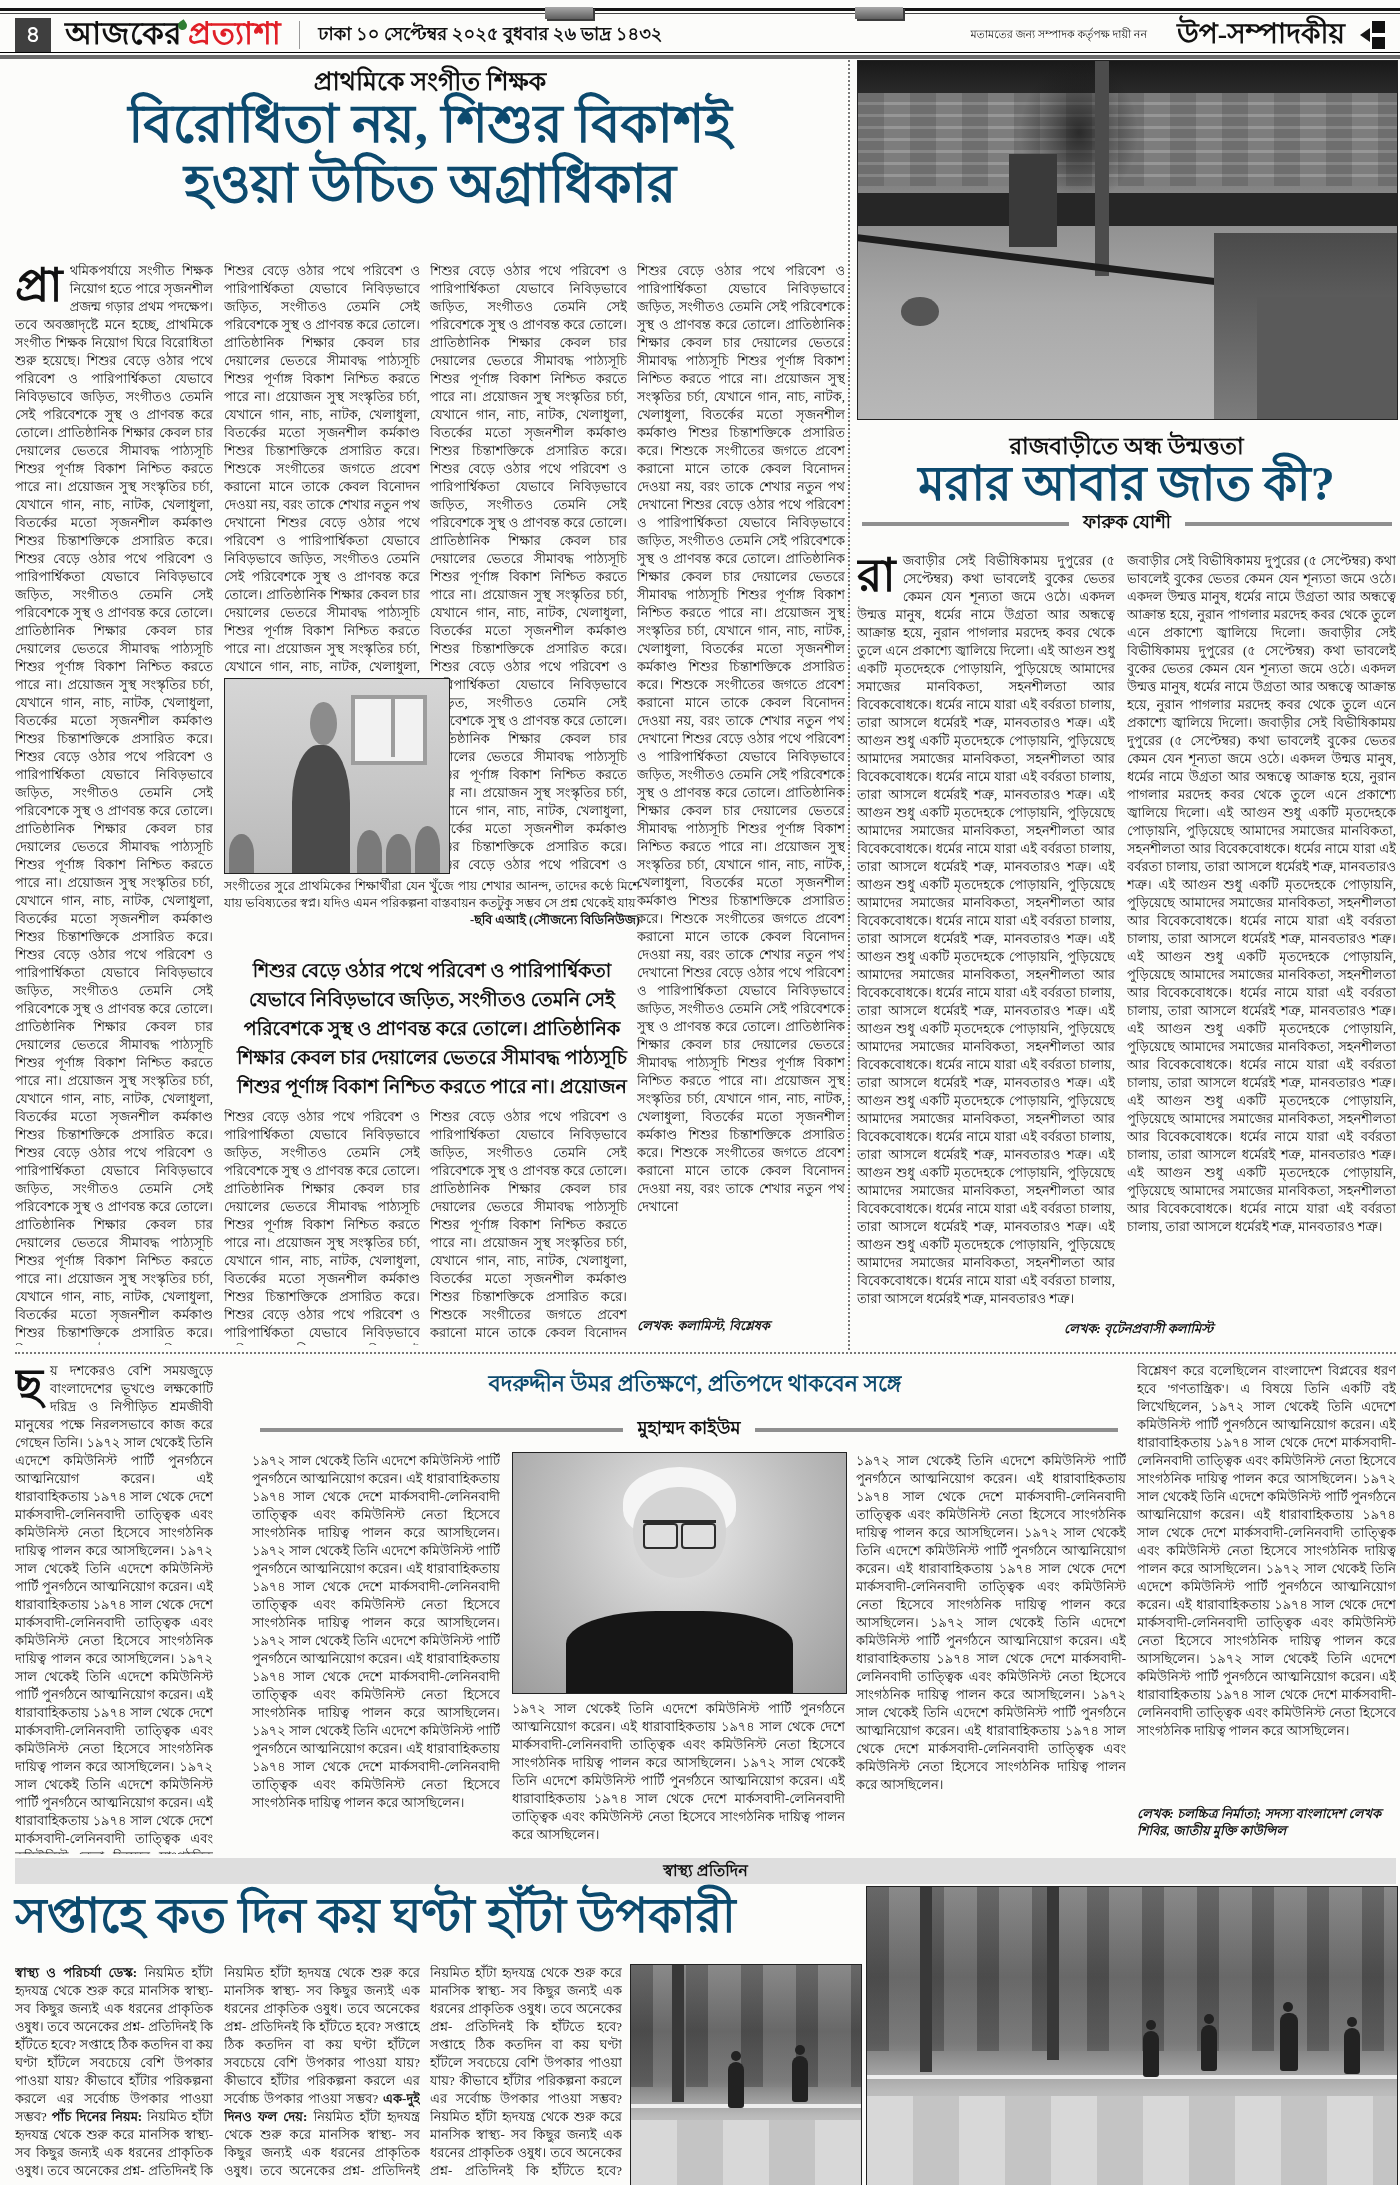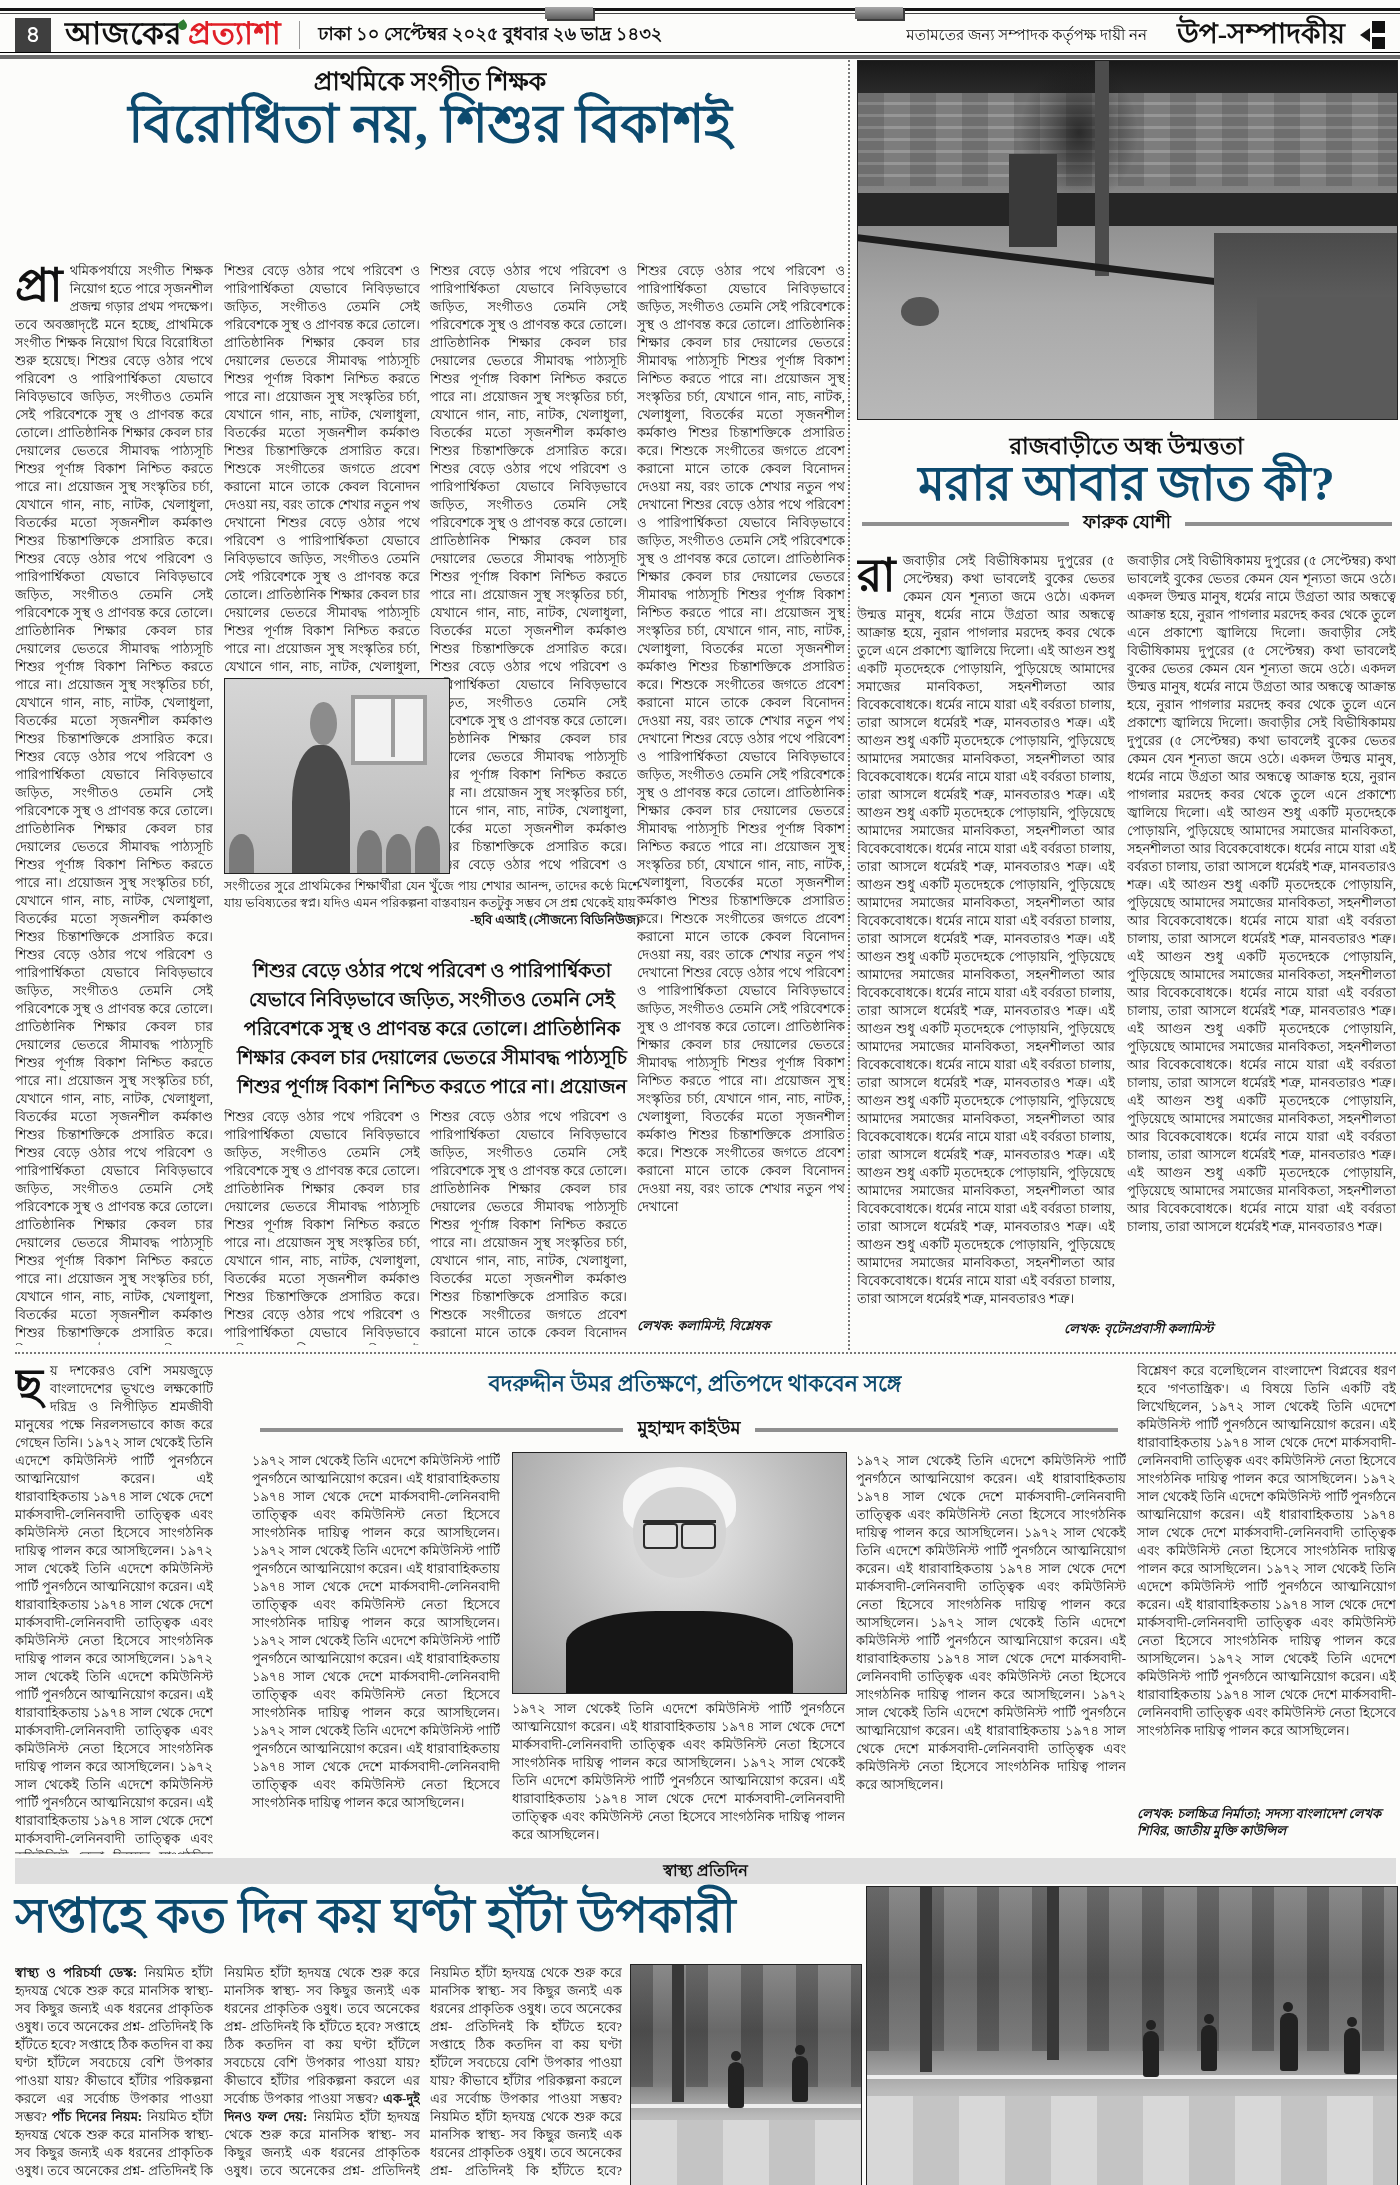--- a/index.html
+++ b/index.html
@@ -11,21 +11,21 @@
   .header{position:absolute;top:17px;left:15px;right:15px;height:36px;display:flex;align-items:center;}
   .pageno{width:36px;height:34px;background:#3f3f3f;color:#fff;font-size:23px;font-weight:bold;
           display:flex;align-items:center;justify-content:center;}
   .masthead{margin-left:14px;font-size:31px;font-weight:bold;letter-spacing:.5px;white-space:nowrap;}
   .masthead .red{color:#e01f26;position:relative;}
   .leaf{display:inline-block;width:9px;height:9px;background:#2e7d32;border-radius:60% 0 60% 60%;
         transform:rotate(-35deg);margin:0 1px 14px -4px;}
   .hsep{width:1px;height:28px;background:#9a9a9a;margin:0 18px;}
   .dateline{font-size:18px;font-weight:600;white-space:nowrap;}
   .hspace{flex:1;}
-  .disclaimer{font-size:15px;margin-right:30px;white-space:nowrap;}
+  .disclaimer{font-size:11px;margin-right:30px;white-space:nowrap;}
   .sectiontitle{font-size:28px;font-weight:bold;white-space:nowrap;margin-right:8px;}
   .flagicon{display:flex;align-items:center;}
   .flagicon .tri{width:0;height:0;border:7px solid transparent;border-right:10px solid #161616;margin-right:2px;}
   .flagicon .blk{width:13px;height:28px;background:linear-gradient(#111 0 42%,#fff 42% 56%,#111 56% 100%);}
   .hdrule1{position:absolute;top:52px;left:0;width:100%;height:1px;background:#000;}
   .hdrule2{position:absolute;top:55px;left:0;width:100%;height:4px;background:#6a6a6a;}
   
   .kicker{position:absolute;text-align:center;font-weight:bold;}
   .headline{position:absolute;text-align:center;font-weight:bold;color:#0c4a6e;}
   .bylinerow{position:absolute;display:flex;align-items:center;}
@@ -113,20 +113,21 @@
         <span class="tri"></span>
         <span class="blk"></span>
       </div>
   </div>
   <div class="hdrule1"></div>
   <div class="hdrule2"></div>
 
   <div class="kicker" style="top:62px;left:15px;width:830px;font-size:25px;">প্রাথমিকে সংগীত শিক্ষক</div>
   <div class="headline" style="top:94px;left:15px;width:830px;font-size:53px;line-height:60px;">
     <div>বিরোধিতা নয়, শিশুর বিকাশই</div>
+    <div>হওয়া উচিত অগ্রাধিকার</div>
   </div>
 
   <div class="col" style="top:262px;left:15px;width:198px;height:1083px;">
     <p><span class="dc">প্রা</span><span>থমিকপর্যায়ে সংগীত শিক্ষক নিয়োগ হতে পারে সৃজনশীল প্রজন্ম গড়ার প্রথম পদক্ষেপ। তবে অবজ্ঞাদৃষ্টে মনে হচ্ছে, প্রাথমিকে সংগীত শিক্ষক নিয়োগ ঘিরে বিরোধিতা শুরু হয়েছে।</span> <span>শিশুর বেড়ে ওঠার পথে পরিবেশ ও পারিপার্শ্বিকতা যেভাবে নিবিড়ভাবে জড়িত, সংগীতও তেমনি সেই পরিবেশকে সুস্থ ও প্রাণবন্ত করে তোলে। প্রাতিষ্ঠানিক শিক্ষার কেবল চার দেয়ালের ভেতরে সীমাবদ্ধ পাঠ্যসূচি শিশুর পূর্ণাঙ্গ বিকাশ নিশ্চিত করতে পারে না। প্রয়োজন সুস্থ সংস্কৃতির চর্চা, যেখানে গান, নাচ, নাটক, খেলাধুলা, বিতর্কের মতো সৃজনশীল কর্মকাণ্ড শিশুর চিন্তাশক্তিকে প্রসারিত করে। শিশুর বেড়ে ওঠার পথে পরিবেশ ও পারিপার্শ্বিকতা যেভাবে নিবিড়ভাবে জড়িত, সংগীতও তেমনি সেই পরিবেশকে সুস্থ ও প্রাণবন্ত করে তোলে। প্রাতিষ্ঠানিক শিক্ষার কেবল চার দেয়ালের ভেতরে সীমাবদ্ধ পাঠ্যসূচি শিশুর পূর্ণাঙ্গ বিকাশ নিশ্চিত করতে পারে না। প্রয়োজন সুস্থ সংস্কৃতির চর্চা, যেখানে গান, নাচ, নাটক, খেলাধুলা, বিতর্কের মতো সৃজনশীল কর্মকাণ্ড শিশুর চিন্তাশক্তিকে প্রসারিত করে। শিশুর বেড়ে ওঠার পথে পরিবেশ ও পারিপার্শ্বিকতা যেভাবে নিবিড়ভাবে জড়িত, সংগীতও তেমনি সেই পরিবেশকে সুস্থ ও প্রাণবন্ত করে তোলে। প্রাতিষ্ঠানিক শিক্ষার কেবল চার দেয়ালের ভেতরে সীমাবদ্ধ পাঠ্যসূচি শিশুর পূর্ণাঙ্গ বিকাশ নিশ্চিত করতে পারে না। প্রয়োজন সুস্থ সংস্কৃতির চর্চা, যেখানে গান, নাচ, নাটক, খেলাধুলা, বিতর্কের মতো সৃজনশীল কর্মকাণ্ড শিশুর চিন্তাশক্তিকে প্রসারিত করে। শিশুর বেড়ে ওঠার পথে পরিবেশ ও পারিপার্শ্বিকতা যেভাবে নিবিড়ভাবে জড়িত, সংগীতও তেমনি সেই পরিবেশকে সুস্থ ও প্রাণবন্ত করে তোলে। প্রাতিষ্ঠানিক শিক্ষার কেবল চার দেয়ালের ভেতরে সীমাবদ্ধ পাঠ্যসূচি শিশুর পূর্ণাঙ্গ বিকাশ নিশ্চিত করতে পারে না। প্রয়োজন সুস্থ সংস্কৃতির চর্চা, যেখানে গান, নাচ, নাটক, খেলাধুলা, বিতর্কের মতো সৃজনশীল কর্মকাণ্ড শিশুর চিন্তাশক্তিকে প্রসারিত করে। শিশুর বেড়ে ওঠার পথে পরিবেশ ও পারিপার্শ্বিকতা যেভাবে নিবিড়ভাবে জড়িত, সংগীতও তেমনি সেই পরিবেশকে সুস্থ ও প্রাণবন্ত করে তোলে। প্রাতিষ্ঠানিক শিক্ষার কেবল চার দেয়ালের ভেতরে সীমাবদ্ধ পাঠ্যসূচি শিশুর পূর্ণাঙ্গ বিকাশ নিশ্চিত করতে পারে না। প্রয়োজন সুস্থ সংস্কৃতির চর্চা, যেখানে গান, নাচ, নাটক, খেলাধুলা, বিতর্কের মতো সৃজনশীল কর্মকাণ্ড শিশুর চিন্তাশক্তিকে প্রসারিত করে। শিশুর বেড়ে ওঠার পথে পরিবেশ ও পারিপার্শ্বিকতা যেভাবে নিবিড়ভাবে জড়িত, সংগীতও তেমনি সেই পরিবেশকে সুস্থ ও প্রাণবন্ত করে তোলে। প্রাতিষ্ঠানিক শিক্ষার কেবল চার দেয়ালের ভেতরে সীমাবদ্ধ পাঠ্যসূচি শিশুর পূর্ণাঙ্গ বিকাশ নিশ্চিত করতে পারে না। প্রয়োজন সুস্থ সংস্কৃতির চর্চা, যেখানে গান, নাচ, নাটক, খেলাধুলা, বিতর্কের মতো সৃজনশীল কর্মকাণ্ড শিশুর চিন্তাশক্তিকে প্রসারিত করে।</span></p>
   </div>
   <div class="col" style="top:262px;left:224px;width:196px;height:414px;">
     <p><span>শিশুর বেড়ে ওঠার পথে পরিবেশ ও পারিপার্শ্বিকতা যেভাবে নিবিড়ভাবে জড়িত, সংগীতও তেমনি সেই পরিবেশকে সুস্থ ও প্রাণবন্ত করে তোলে। প্রাতিষ্ঠানিক শিক্ষার কেবল চার দেয়ালের ভেতরে সীমাবদ্ধ পাঠ্যসূচি শিশুর পূর্ণাঙ্গ বিকাশ নিশ্চিত করতে পারে না। প্রয়োজন সুস্থ সংস্কৃতির চর্চা, যেখানে গান, নাচ, নাটক, খেলাধুলা, বিতর্কের মতো সৃজনশীল কর্মকাণ্ড শিশুর চিন্তাশক্তিকে প্রসারিত করে। শিশুকে সংগীতের জগতে প্রবেশ করানো মানে তাকে কেবল বিনোদন দেওয়া নয়, বরং তাকে শেখার নতুন পথ দেখানো শিশুর বেড়ে ওঠার পথে পরিবেশ ও পারিপার্শ্বিকতা যেভাবে নিবিড়ভাবে জড়িত, সংগীতও তেমনি সেই পরিবেশকে সুস্থ ও প্রাণবন্ত করে তোলে। প্রাতিষ্ঠানিক শিক্ষার কেবল চার দেয়ালের ভেতরে সীমাবদ্ধ পাঠ্যসূচি শিশুর পূর্ণাঙ্গ বিকাশ নিশ্চিত করতে পারে না। প্রয়োজন সুস্থ সংস্কৃতির চর্চা, যেখানে গান, নাচ, নাটক, খেলাধুলা, বিতর্কের মতো সৃজনশীল কর্মকাণ্ড শিশুর চিন্তাশক্তিকে প্রসারিত করে। শিশুকে সংগীতের জগতে প্রবেশ করানো মানে তাকে কেবল বিনোদন দেওয়া নয়, বরং তাকে শেখার নতুন পথ দেখানো শিশুর বেড়ে ওঠার পথে পরিবেশ ও পারিপার্শ্বিকতা যেভাবে নিবিড়ভাবে জড়িত, সংগীতও তেমনি সেই পরিবেশকে সুস্থ ও প্রাণবন্ত করে তোলে। প্রাতিষ্ঠানিক শিক্ষার কেবল চার দেয়ালের ভেতরে সীমাবদ্ধ পাঠ্যসূচি শিশুর পূর্ণাঙ্গ বিকাশ নিশ্চিত করতে পারে না। প্রয়োজন সুস্থ সংস্কৃতির চর্চা, যেখানে গান, নাচ, নাটক, খেলাধুলা, বিতর্কের মতো সৃজনশীল কর্মকাণ্ড শিশুর চিন্তাশক্তিকে প্রসারিত করে। শিশুকে সংগীতের জগতে প্রবেশ করানো মানে তাকে কেবল বিনোদন দেওয়া নয়, বরং তাকে শেখার নতুন পথ দেখানো</span></p>
   </div>
   <div class="col" style="top:262px;left:430px;width:197px;height:610px;">
     <p><span>শিশুর বেড়ে ওঠার পথে পরিবেশ ও পারিপার্শ্বিকতা যেভাবে নিবিড়ভাবে জড়িত, সংগীতও তেমনি সেই পরিবেশকে সুস্থ ও প্রাণবন্ত করে তোলে। প্রাতিষ্ঠানিক শিক্ষার কেবল চার দেয়ালের ভেতরে সীমাবদ্ধ পাঠ্যসূচি শিশুর পূর্ণাঙ্গ বিকাশ নিশ্চিত করতে পারে না। প্রয়োজন সুস্থ সংস্কৃতির চর্চা, যেখানে গান, নাচ, নাটক, খেলাধুলা, বিতর্কের মতো সৃজনশীল কর্মকাণ্ড শিশুর চিন্তাশক্তিকে প্রসারিত করে। শিশুর বেড়ে ওঠার পথে পরিবেশ ও পারিপার্শ্বিকতা যেভাবে নিবিড়ভাবে জড়িত, সংগীতও তেমনি সেই পরিবেশকে সুস্থ ও প্রাণবন্ত করে তোলে। প্রাতিষ্ঠানিক শিক্ষার কেবল চার দেয়ালের ভেতরে সীমাবদ্ধ পাঠ্যসূচি শিশুর পূর্ণাঙ্গ বিকাশ নিশ্চিত করতে পারে না। প্রয়োজন সুস্থ সংস্কৃতির চর্চা, যেখানে গান, নাচ, নাটক, খেলাধুলা, বিতর্কের মতো সৃজনশীল কর্মকাণ্ড শিশুর চিন্তাশক্তিকে প্রসারিত করে। শিশুর বেড়ে ওঠার পথে পরিবেশ ও পারিপার্শ্বিকতা যেভাবে নিবিড়ভাবে জড়িত, সংগীতও তেমনি সেই পরিবেশকে সুস্থ ও প্রাণবন্ত করে তোলে। প্রাতিষ্ঠানিক শিক্ষার কেবল চার দেয়ালের ভেতরে সীমাবদ্ধ পাঠ্যসূচি শিশুর পূর্ণাঙ্গ বিকাশ নিশ্চিত করতে পারে না। প্রয়োজন সুস্থ সংস্কৃতির চর্চা, যেখানে গান, নাচ, নাটক, খেলাধুলা, বিতর্কের মতো সৃজনশীল কর্মকাণ্ড শিশুর চিন্তাশক্তিকে প্রসারিত করে। শিশুর বেড়ে ওঠার পথে পরিবেশ ও পারিপার্শ্বিকতা যেভাবে নিবিড়ভাবে জড়িত, সংগীতও তেমনি সেই পরিবেশকে সুস্থ ও প্রাণবন্ত করে তোলে। প্রাতিষ্ঠানিক শিক্ষার কেবল চার দেয়ালের ভেতরে সীমাবদ্ধ পাঠ্যসূচি শিশুর পূর্ণাঙ্গ বিকাশ নিশ্চিত করতে পারে না। প্রয়োজন সুস্থ সংস্কৃতির চর্চা, যেখানে গান, নাচ, নাটক, খেলাধুলা, বিতর্কের মতো সৃজনশীল কর্মকাণ্ড শিশুর চিন্তাশক্তিকে প্রসারিত করে।</span></p>

